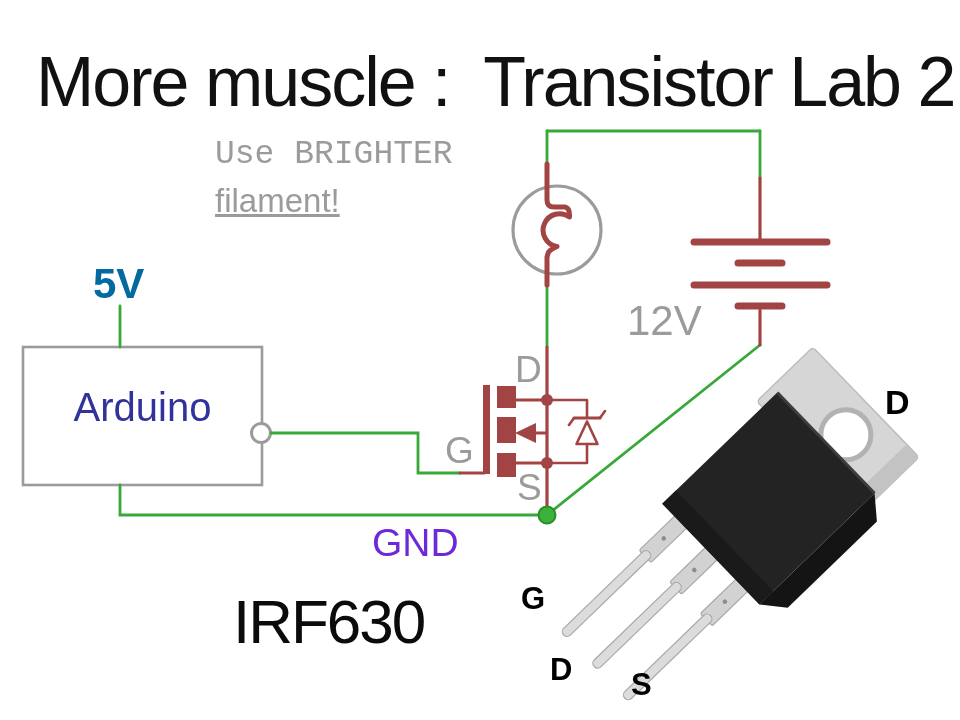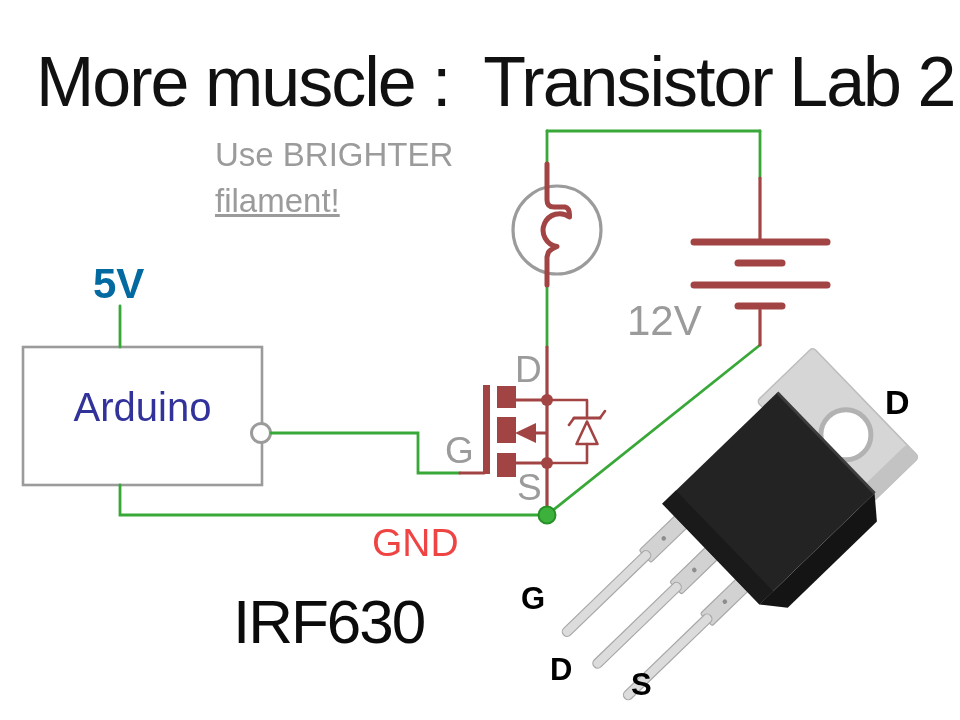--- a/index.html
+++ b/index.html
@@ -2,31 +2,31 @@
 <html><head>
 <meta charset="utf-8">
 <style>
   html,body{margin:0;padding:0;background:#ffffff;}
   body{width:960px;height:720px;overflow:hidden;position:relative;
        font-family:"Liberation Sans",sans-serif;}
   .abs{position:absolute;white-space:pre;}
   #title{left:0;top:42px;width:852px;text-align:center;
          font-size:70px;letter-spacing:-2px;color:#111;font-weight:400;margin-left:36px;}
   .note{color:#9b9b9b;font-size:33px;font-weight:400;}
-  #note1{left:215px;top:136px;}
+  #note1{left:215px;top:136px;font-family:Liberation Mono, monospace;}
   #note2{left:215px;top:182px;text-decoration:underline;}
   #supply5v{left:93px;top:260px;font-size:42px;font-weight:700;color:#0369a1;}
   #arduino-label{left:23px;top:347px;width:239px;height:120px;
          display:flex;align-items:center;justify-content:center;
          font-size:40px;color:#32329b;}
   .pinlbl{color:#9b9b9b;font-size:37px;}
   #pin-d{left:515px;top:349px;}
   #pin-g{left:445px;top:430px;}
   #pin-s{left:517px;top:467px;}
-  #gnd{left:372px;top:521px;color:#ef4444;font-size:39px;}
+  #gnd{left:372px;top:521px;color:#6d28d9;font-size:39px;}
   #v12{left:610px;top:297px;color:#9b9b9b;font-size:42px;margin-left:17px;}
   #partname{left:233px;top:586px;font-size:62px;letter-spacing:-2px;color:#0b0b0b;}
   .photolbl{color:#000;font-weight:700;font-size:31px;}
   #ph-g{left:521px;top:581px;}
   #ph-d{left:550px;top:652px;}
   #ph-s{left:631px;top:667px;}
   #ph-tab-d{left:885px;top:383px;font-size:34px;}
   svg{position:absolute;left:0;top:0;}
 </style>
 </head>

